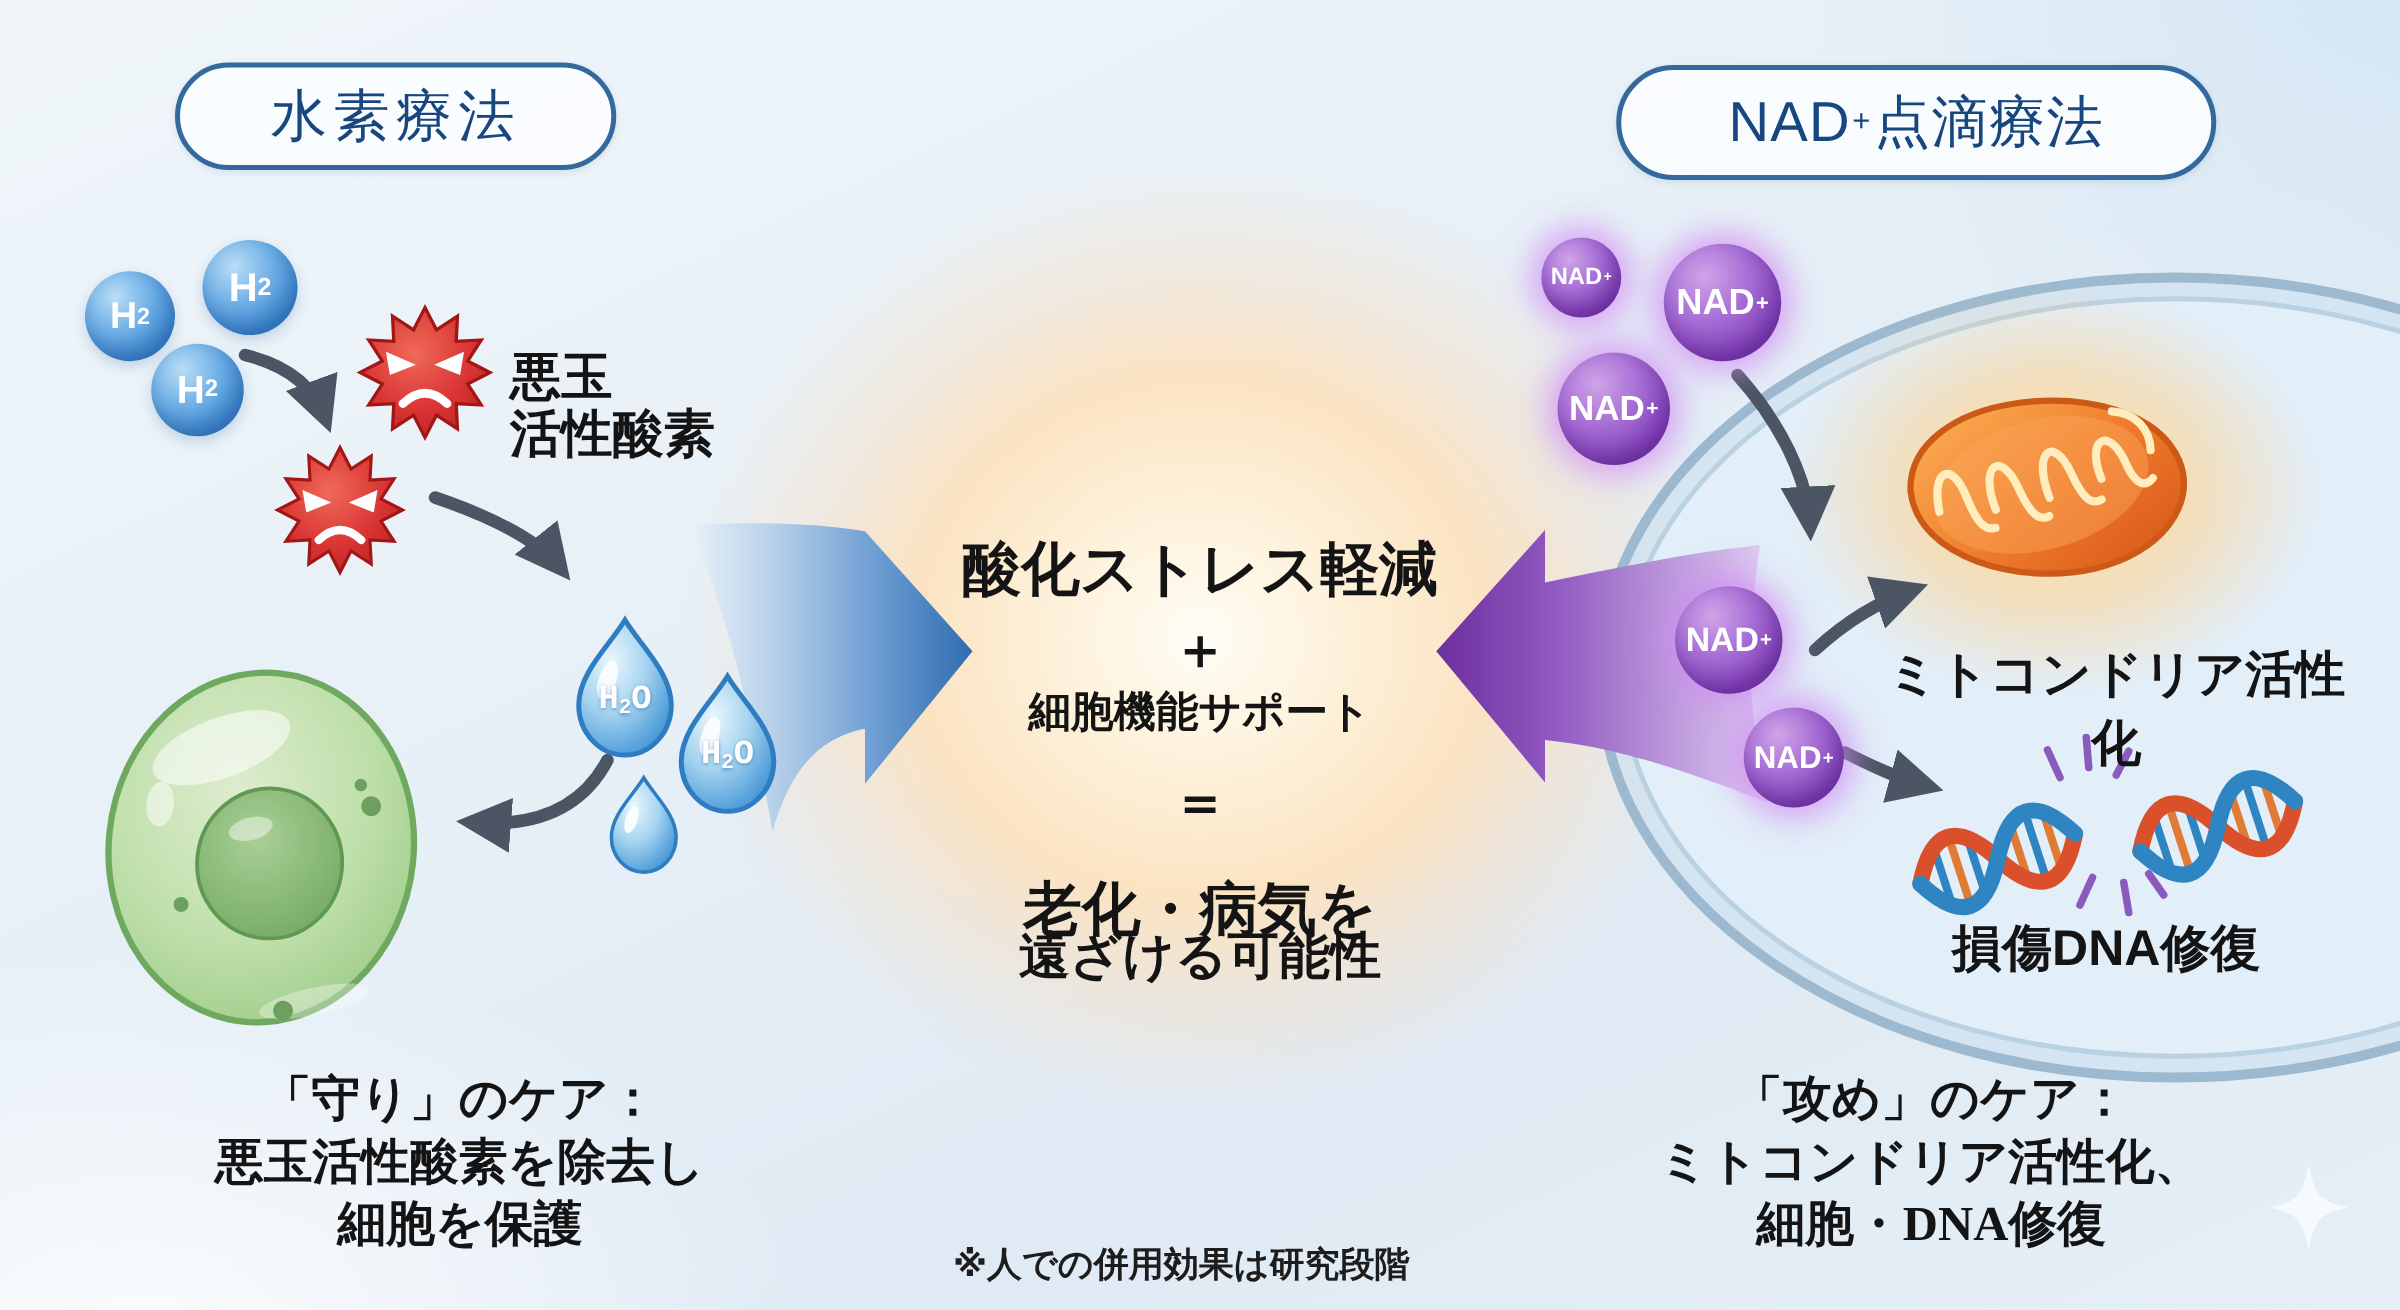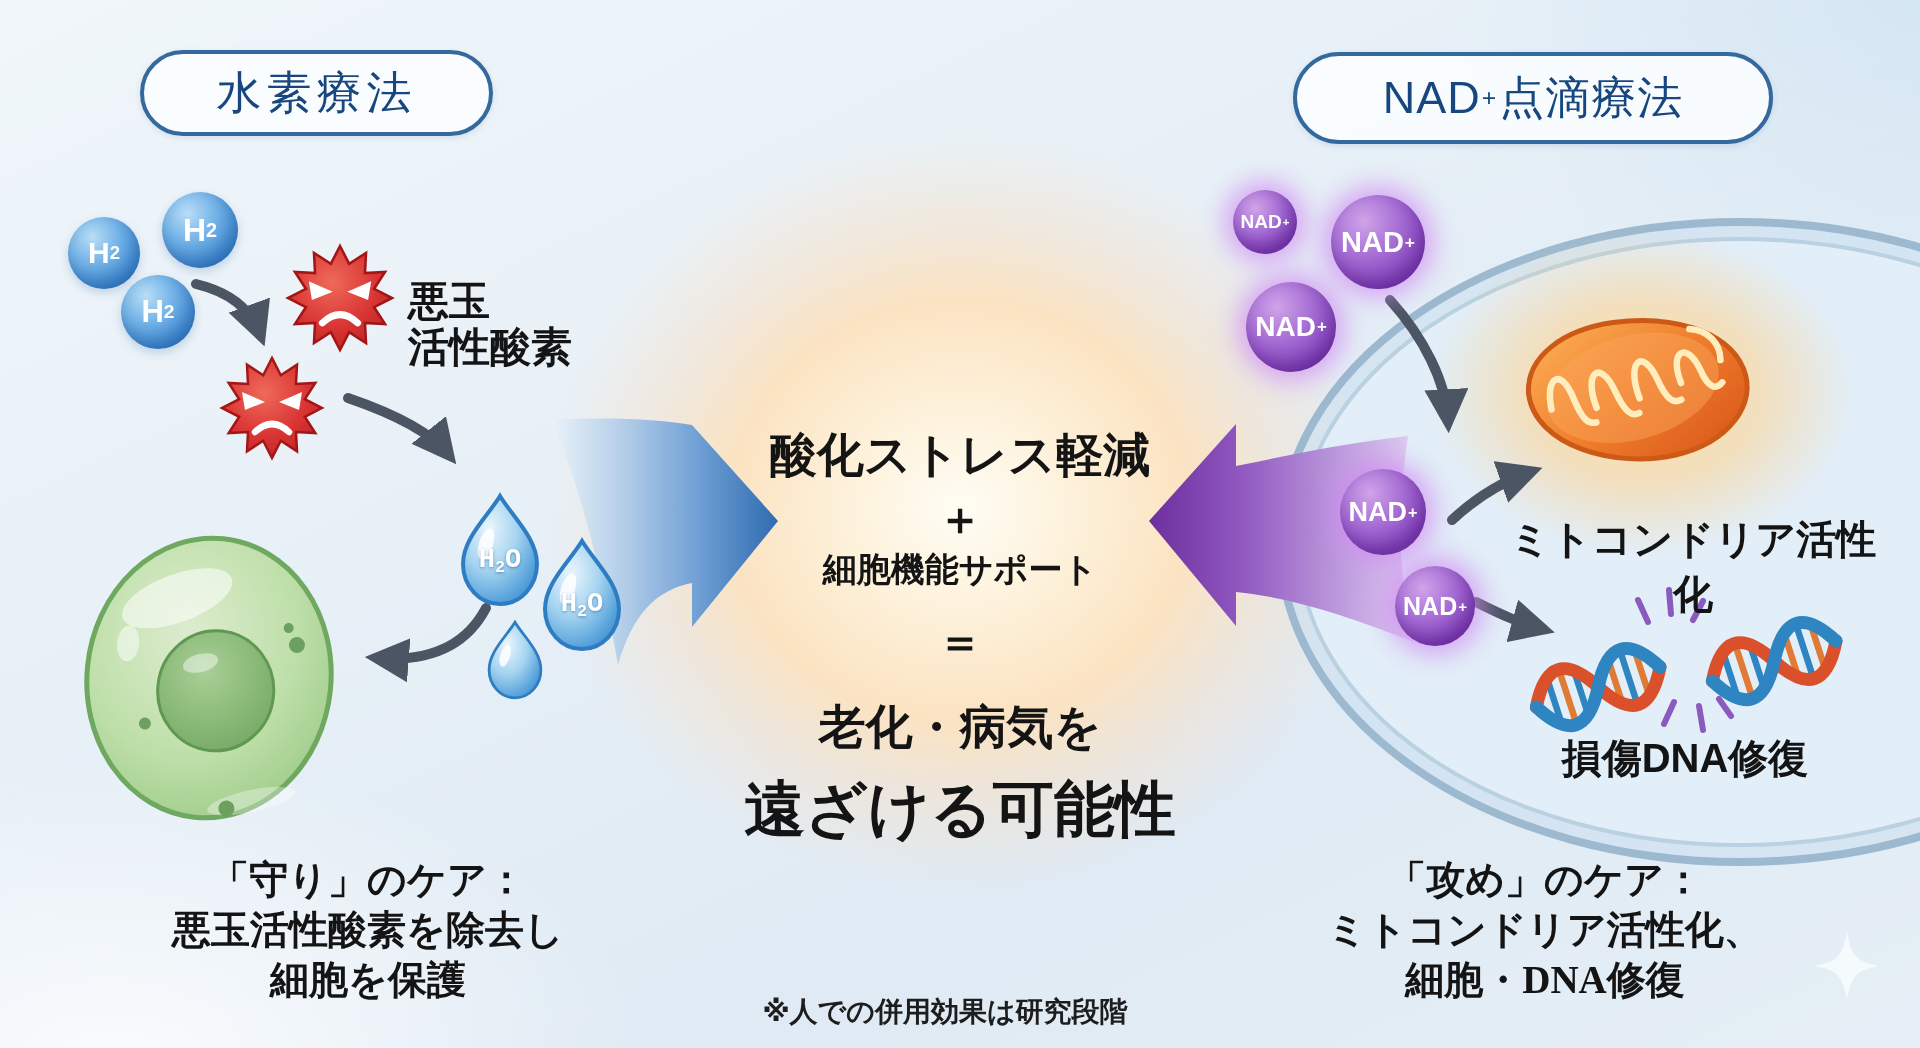--- a/index.html
+++ b/index.html
@@ -48,21 +48,21 @@
   #h2o2{left:543px;top:589px;width:78px;}
   .ink{color:var(--ink,#141414);font-weight:bold;position:absolute;}
   #ros-label{left:408px;top:278px;font-size:41px;line-height:46px;}
   .center-line{position:absolute;left:635px;width:650px;text-align:center;font-weight:bold;color:var(--ink,#141414);}
   #syn-title{top:296px;font-size:64px;color:var(--navy,#17477e);letter-spacing:6px;}
   #c-line1{top:424px;font-size:47px;}
   #c-plus{top:489px;font-size:45px;}
   #c-line2{top:547px;font-size:34px;}
   #c-eq{top:612px;font-size:45px;}
   #c-line3{top:696px;font-size:47px;}
-  #c-line4{top:737px;font-size:61px;margin-top:32px;}
+  #c-line4{top:737px;font-size:41px;}
   #c-note{position:absolute;left:745px;top:993px;width:400px;text-align:center;
     font-size:28px;font-weight:bold;color:#1d1d1d;}
   .caption{position:absolute;text-align:center;font-size:39px;line-height:50px;font-weight:bold;color:var(--ink,#141414);font-family:Liberation Serif, serif;}
   #cap-left{left:148px;top:855px;width:440px;}
   #cap-right{left:1320px;top:855px;width:450px;}
   #mito-label{position:absolute;left:1498px;top:512px;width:390px;text-align:center;font-size:40px;font-weight:bold;color:var(--ink,#141414);}
   #dna-label{position:absolute;left:1520px;top:731px;width:330px;text-align:center;font-size:40px;font-weight:bold;color:var(--ink,#141414);}
 </style>
 </head>
 <body>

